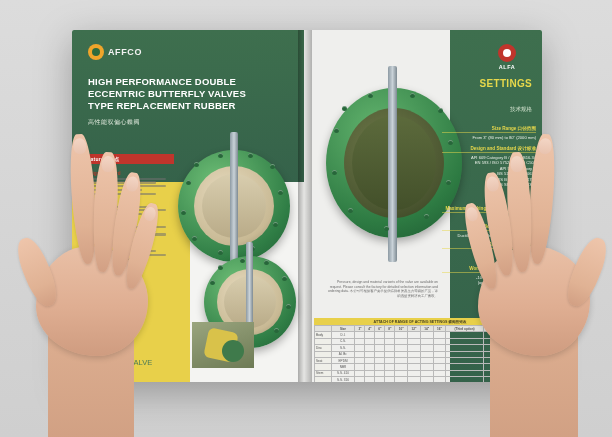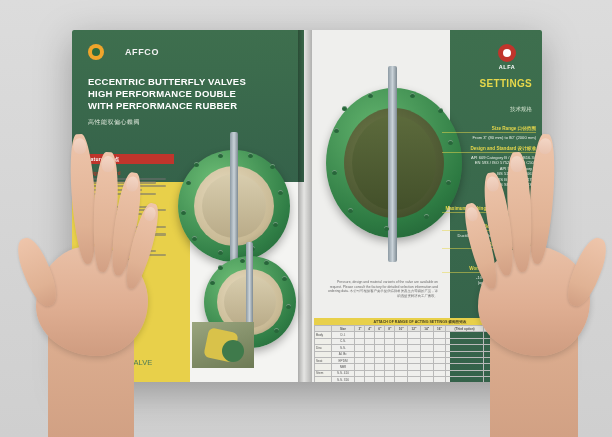--- a/index.html
+++ b/index.html
@@ -51,21 +51,21 @@
      box-shadow:inset 14px 0 22px -12px rgba(0,0,0,.30);}
   .gutter{position:absolute;left:226px;top:0;width:14px;height:100%;
      background:linear-gradient(90deg,rgba(0,0,0,.30),rgba(0,0,0,.05) 45%,rgba(0,0,0,.26));
      z-index:30;pointer-events:none;}
 
   
   .lp-white{position:absolute;left:0;top:0;width:100%;height:100%;background:#f4f4f2;}
   .lp-green{position:absolute;left:0;top:0;width:100%;height:152px;
      background:linear-gradient(180deg,#3e6f4e 0%,#35624a 100%);}
   .lp-yellow{position:absolute;left:0;top:152px;width:118px;height:200px;background:#e8d04a;}
-  .logo{position:absolute;left:16px;top:14px;display:flex;align-items:center;gap:21px;}
+  .logo{position:absolute;left:16px;top:14px;display:flex;align-items:center;gap:4px;}
   .logo-mark{width:16px;height:16px;border-radius:50%;background:#f0a52b;position:relative;}
   .logo-mark:after{content:"";position:absolute;left:4px;top:4px;width:8px;height:8px;border-radius:50%;background:#2f6b3e;}
   .logo-text{color:#f2f2f2;font-size:9px;font-weight:bold;letter-spacing:.6px;}
   .lp-title{position:absolute;left:16px;top:46px;width:190px;color:#fff;
      font-size:9.5px;font-weight:bold;line-height:12px;letter-spacing:.2px;}
   .lp-title-cn{position:absolute;left:16px;top:88px;color:#dfe8dc;font-size:6px;letter-spacing:.5px;}
   .feat-box{position:absolute;left:8px;top:124px;width:94px;}
   .feat-head{background:#c0352c;color:#fff;font-size:5px;font-weight:bold;padding:2px 4px;letter-spacing:.3px;}
   .feat-body{padding:3px 4px 0 4px;}
   .feat-sub{color:#b23c2e;font-size:4.6px;font-weight:bold;margin:4px 0 1px;}
@@ -170,23 +170,23 @@
       <div class="lp-white"></div>
       <div class="lp-green"></div>
       <div class="lp-yellow"></div>
 
       <div class="logo">
         <span class="logo-mark"></span>
         <span class="logo-text">AFFCO</span>
       </div>
 
       <div class="lp-title">
+        <div>HIGH PERFORMANCE DOUBLE</div>
         <div>ECCENTRIC BUTTERFLY VALVES</div>
-        <div>HIGH PERFORMANCE DOUBLE</div>
-        <div>WITH PERFORMANCE RUBBER</div>
+        <div>TYPE REPLACEMENT RUBBER</div>
       </div>
       <div class="lp-title-cn">高性能双偏心蝶阀</div>
 
       <div class="feat-box">
         <div class="feat-head">Features 特点</div>
         <div class="feat-body">
           <div class="feat-sub">Design Standard</div>
           <i class="feat-line l"></i>
             <i class="feat-line m"></i>
             <i class="feat-line l"></i>

